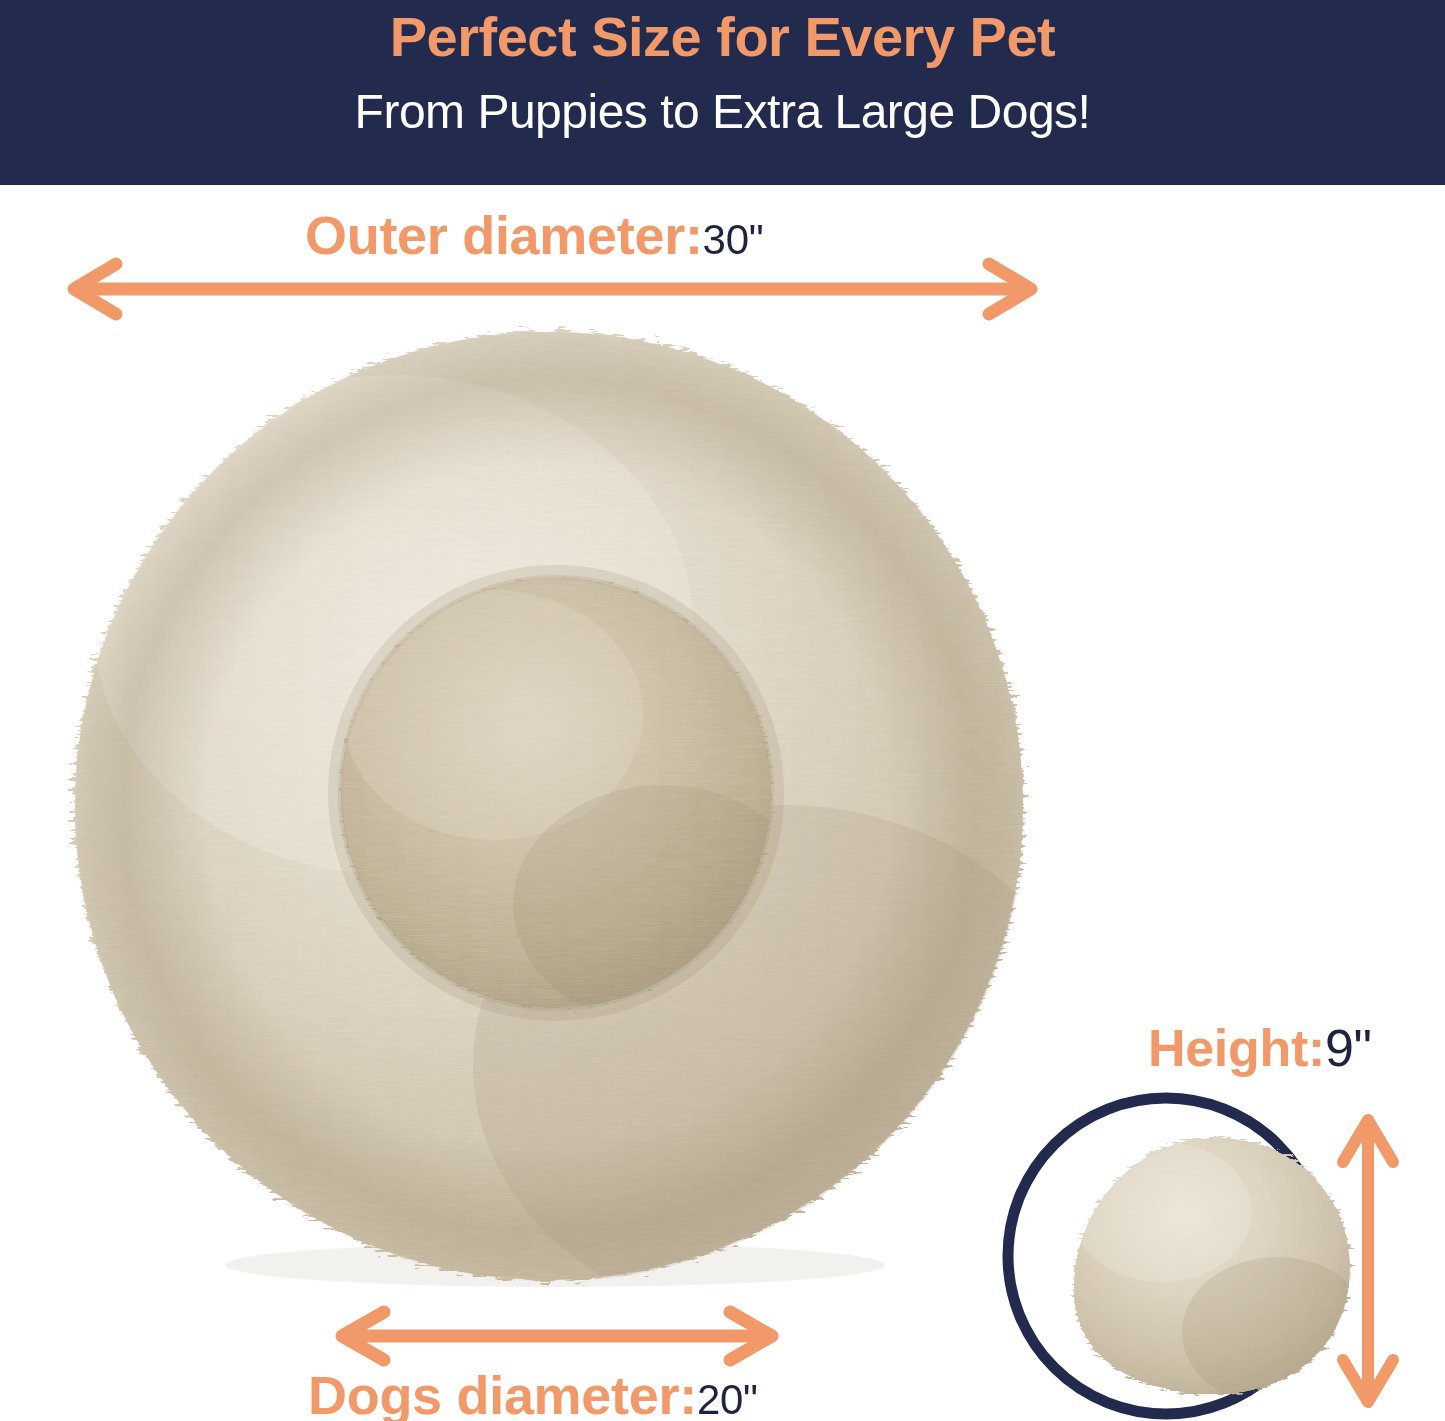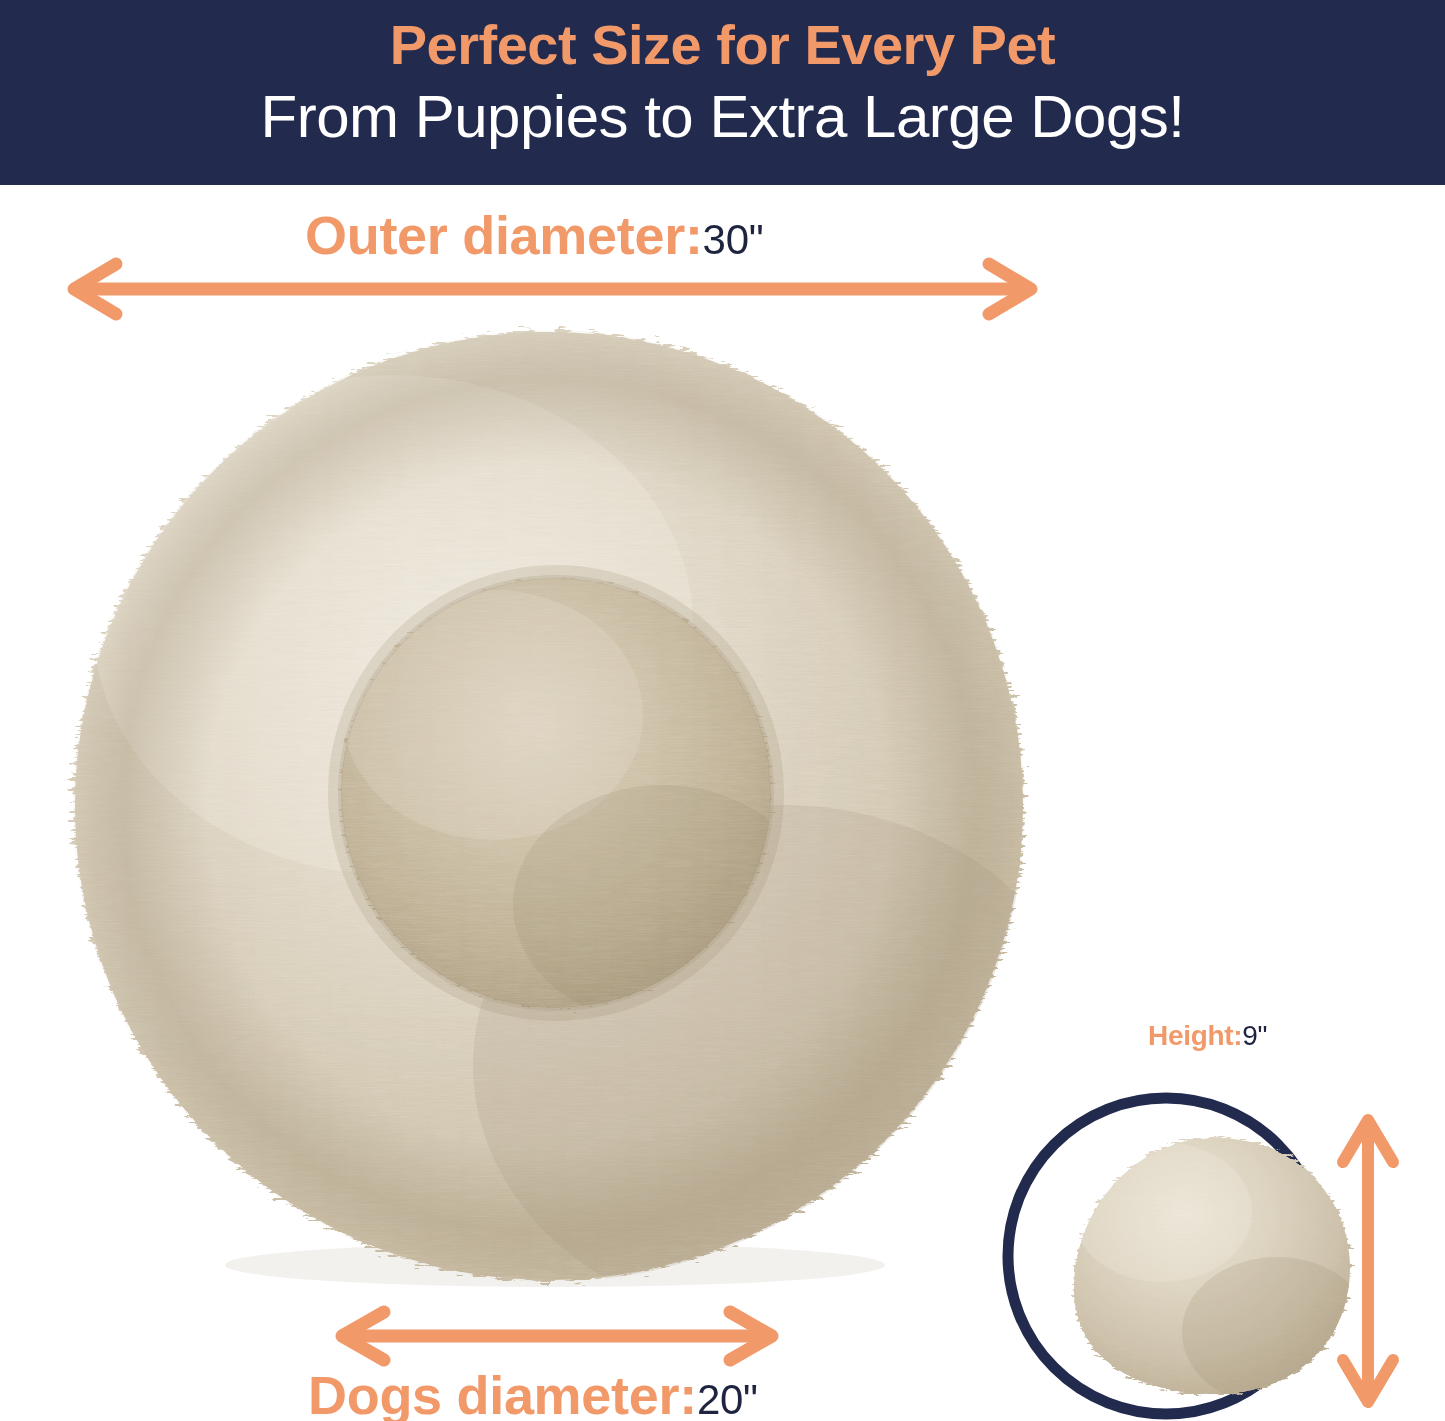--- a/index.html
+++ b/index.html
@@ -20,37 +20,37 @@
   
   .header-band {
     position:absolute;
     left:0; top:0;
     width:1445px; height:185px;
     background:#222a4e;
     display:flex;
     flex-direction:column;
     align-items:center;
     justify-content:flex-start;
-    padding-top:14px;
+    padding-top:6px;
   }
   .headline-1 {
     font-size:56px;
     font-weight:bold;
     color:#f2996a;
     letter-spacing:-0.5px;
     line-height:1.1;
     white-space:nowrap;
   }
   .headline-2 {
-    font-size:60px;
+    font-size:48px;
     font-weight:normal;
     color:#ffffff;
     letter-spacing:-0.5px;
     line-height:1.15;
-    margin-top:6px;
+    margin-top:16px;
     white-space:nowrap;
   }
 
   
   .measure-label { position:absolute; white-space:nowrap; line-height:1; }
   .measure-label .m-name {
     font-size:54px; font-weight:bold; color:#f2996a; letter-spacing:-0.3px;
   }
   .measure-label .m-value {
     font-size:42px; font-weight:normal; color:#1e2440; letter-spacing:-0.3px;
@@ -58,21 +58,21 @@
 
   
   #outer-label { left:305px; top:208px; }
 
   
   #inner-label { left:308px; top:1368px; }
 
   
   #height-label { left:1148px; top:1022px; }
   #height-label .m-name,
-  #height-label .m-value { font-size:28px;margin-top:10px; }
+  #height-label .m-value { font-size:52px;margin-top:10px; }
 
   
   .arrow-svg { position:absolute; overflow:visible; pointer-events:none; }
   #arrow-outer { left:60px;  top:258px;  width:985px; height:62px; }
   #arrow-inner { left:328px; top:1306px; width:458px; height:60px; }
   #arrow-height{ left:1336px;top:1106px; width:64px;  height:310px; }
 
   
   #bed-top {
     position:absolute;

